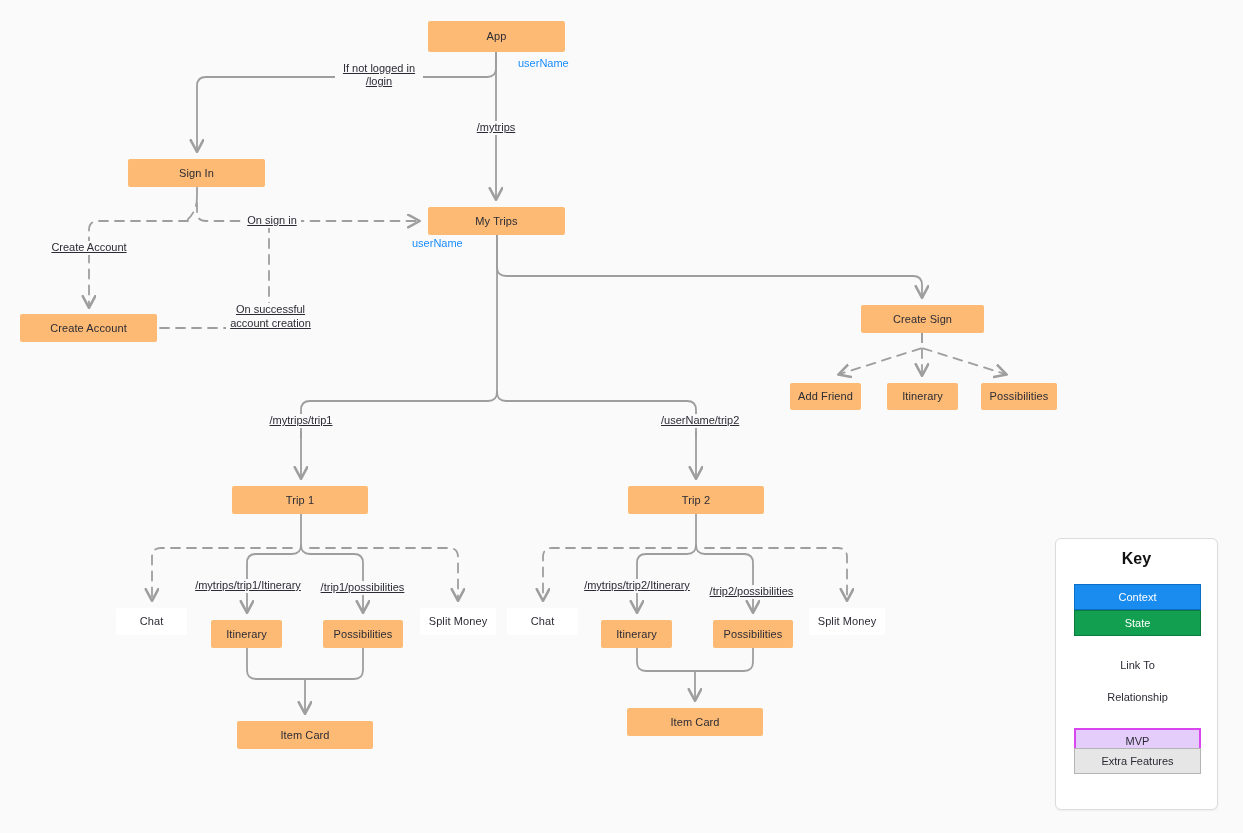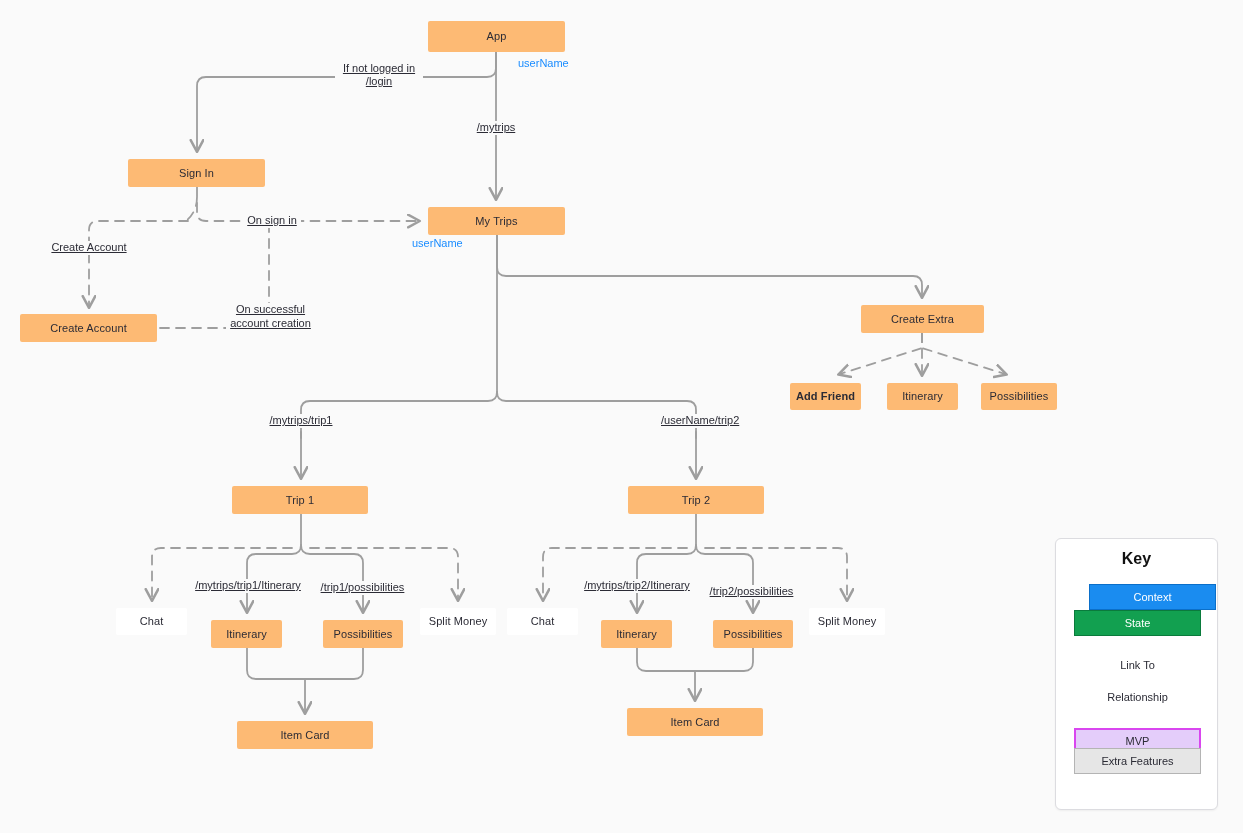--- a/index.html
+++ b/index.html
@@ -76,21 +76,21 @@
     position: absolute;
     left: 18px;
     width: 127px;
     height: 26px;
     display: flex;
     align-items: center;
     justify-content: center;
     font-size: 11px;
     color: #ffffff;
   }
-  #key-context { top: 45px; background: #1a8cf0; border: 1.5px solid #0b6fc9; margin-left: 15px; }
+  #key-context { top: 45px; background: #1a8cf0; border: 1.5px solid #0b6fc9; }
   #key-state   { top: 71px; background: #12a050; border: 1.5px solid #0a7b3c; }
   .key-line-row {
     position: absolute;
     left: 18px;
     width: 127px;
     height: 18px;
   }
   .key-line-row .lbl {
     position: absolute;
     left: 0; right: 0; top: 0;
@@ -193,22 +193,22 @@
       <path d="M1073,664 L1200,664" stroke-dasharray="8 6" marker-end="url(#arrow)"></path>
       <path d="M1073,696 L1200,696" marker-end="url(#arrow)"></path>
     </g>
   </svg>
 
   <div id="nodes-layer">
       <div class="node mvp" style="left: 428px; top: 21px; width: 137px; height: 31px;">App</div>
       <div class="node mvp" style="left: 128px; top: 159px; width: 137px; height: 28px;">Sign In</div>
       <div class="node mvp" style="left: 428px; top: 207px; width: 137px; height: 28px;">My Trips</div>
       <div class="node mvp" style="left: 20px; top: 314px; width: 137px; height: 28px;">Create Account</div>
-      <div class="node mvp" style="left: 861px; top: 305px; width: 123px; height: 28px;">Create Extra</div>
-      <div class="node mvp" style="left: 790px; top: 383px; width: 71px; height: 27px; font-weight: bold;">Add Friend</div>
+      <div class="node mvp" style="left: 861px; top: 305px; width: 123px; height: 28px;">Create Sign</div>
+      <div class="node mvp" style="left: 790px; top: 383px; width: 71px; height: 27px;">Add Friend</div>
       <div class="node mvp" style="left: 887px; top: 383px; width: 71px; height: 27px;">Itinerary</div>
       <div class="node mvp" style="left: 981px; top: 383px; width: 76px; height: 27px;">Possibilities</div>
       <div class="node mvp" style="left: 232px; top: 486px; width: 136px; height: 28px;">Trip 1</div>
       <div class="node mvp" style="left: 628px; top: 486px; width: 136px; height: 28px;">Trip 2</div>
       <div class="node extra" style="left: 116px; top: 608px; width: 71px; height: 27px;">Chat</div>
       <div class="node mvp" style="left: 211px; top: 620px; width: 71px; height: 28px;">Itinerary</div>
       <div class="node mvp" style="left: 323px; top: 620px; width: 80px; height: 28px;">Possibilities</div>
       <div class="node extra" style="left: 420px; top: 608px; width: 76px; height: 27px;">Split Money</div>
       <div class="node mvp" style="left: 237px; top: 721px; width: 136px; height: 28px;">Item Card</div>
       <div class="node extra" style="left: 507px; top: 608px; width: 71px; height: 27px;">Chat</div>

